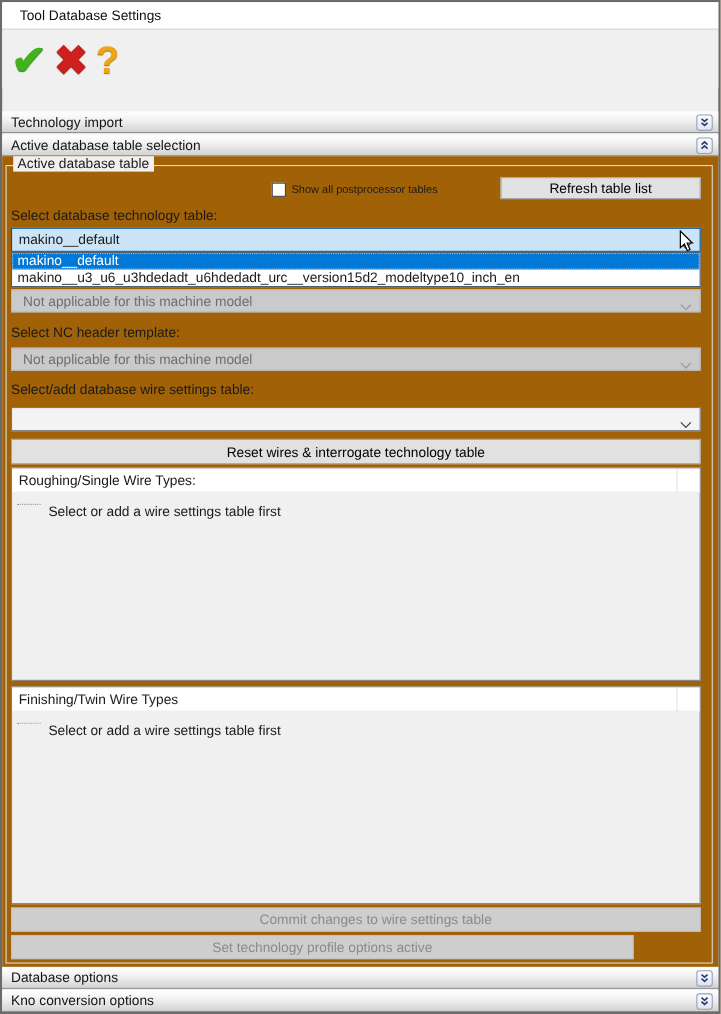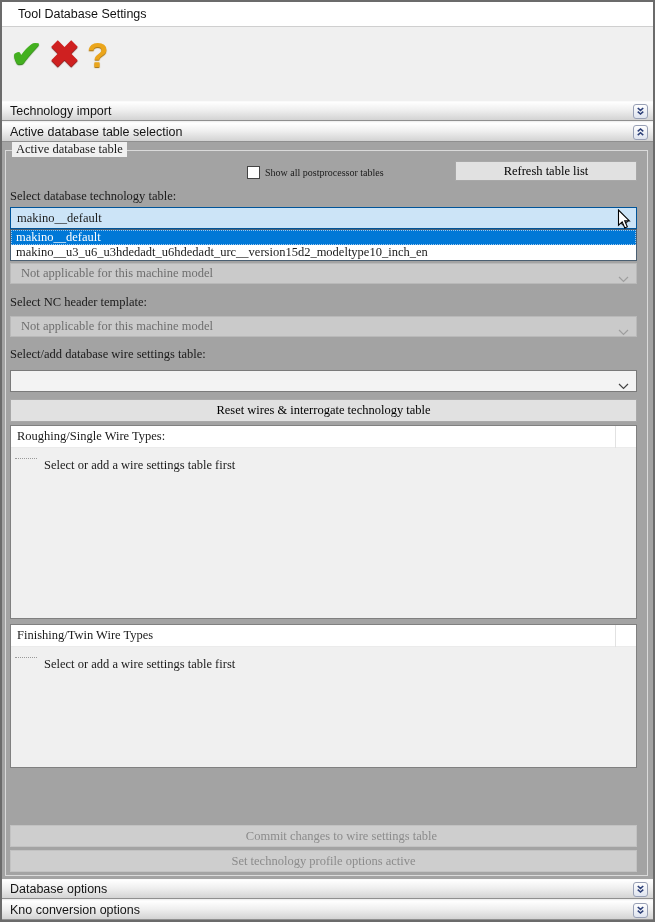--- a/index.html
+++ b/index.html
@@ -20,21 +20,21 @@
   .icon-help { color:#eba61c; text-shadow:0 1px 1px #a56f08; font-size:35px; }
 
   .sec-header { position:absolute; left:2px; width:651px; height:20px;
     background:linear-gradient(180deg,#ffffff 0%,#efefef 45%,#d3d3d3 100%);
     border-bottom:1px solid #8f8f8f; border-top:1px solid #fafafa;
     display:flex; align-items:center; padding:0 5px 0 8px; }
   .sec-header .lbl { flex:1; font-size:12.5px; color:#141414; }
   .chev-btn { width:15px; height:15px; border-radius:3px; border:1px solid #98a0b5;
     background:linear-gradient(180deg,#fefefe,#dfe4ef); display:flex; align-items:center; justify-content:center; }
 
-  .content { position:absolute; left:2px; top:142px; width:651px; height:737px; background:#a3a3a3;font-family:Liberation Serif, serif; }
+  .content { position:absolute; left:2px; top:142px; width:651px; height:737px; background:#a16207; }
 
   .groupbox { position:absolute; left:3px; top:8px; width:643px; height:726px;
               border:1px solid #dadada; }
   .group-label { position:absolute; left:10px; top:0px; background:#f0f0f0; padding:0 4px; font-size:12.5px; }
 
   .chk-row { position:absolute; left:245px; top:21px; height:18px; display:flex; align-items:center; }
   .chk-box { width:13px; height:13px; background:#fff; border:1px solid #444; margin-right:5px; }
   .chk-lbl { font-size:10px; }
 
   .btn { background:#e1e1e1; border:1px solid #a8a8a8; display:flex; align-items:center;
@@ -161,33 +161,33 @@
       <div class="list-header">
         <span>Roughing/Single Wire Types:</span>
         <span class="col-div"></span>
       </div>
       <div class="tree-item">
         <span class="tree-dots"></span>
         <span class="tree-text">Select or add a wire settings table first</span>
       </div>
     </div>
 
-    <div class="listbox" style="top:482px; height:144px">
+    <div class="listbox" style="top:482px; height:198px">
       <div class="list-header">
         <span>Finishing/Twin Wire Types</span>
         <span class="col-div"></span>
       </div>
       <div class="tree-item">
         <span class="tree-dots"></span>
         <span class="tree-text">Select or add a wire settings table first</span>
       </div>
     </div>
 
     <div class="btn disabled" style="position:absolute; left:8px; top:683px; width:627px; height:22px;padding-left:36px;">Commit changes to wire settings table</div>
-    <div class="btn disabled" style="position:absolute; left:8px; top:708px; width:627px; height:22px;">Set technology profile options active</div>
+    <div class="btn disabled" style="position:absolute; left:8px; top:708px; width:566px; height:22px;">Set technology profile options active</div>
 
   </div>
 
   <div class="sec-header" style="top:879px">
     <span class="lbl">Database options</span>
     <span class="chev-btn">
       <svg width="11" height="11" viewBox="0 0 12 12">
           <path d="M3 2.2 L6 4.8 L9 2.2 M3 6.2 L6 8.8 L9 6.2" fill="none" stroke="#2c3f77" stroke-width="1.7"></path>
         </svg>
     </span>

